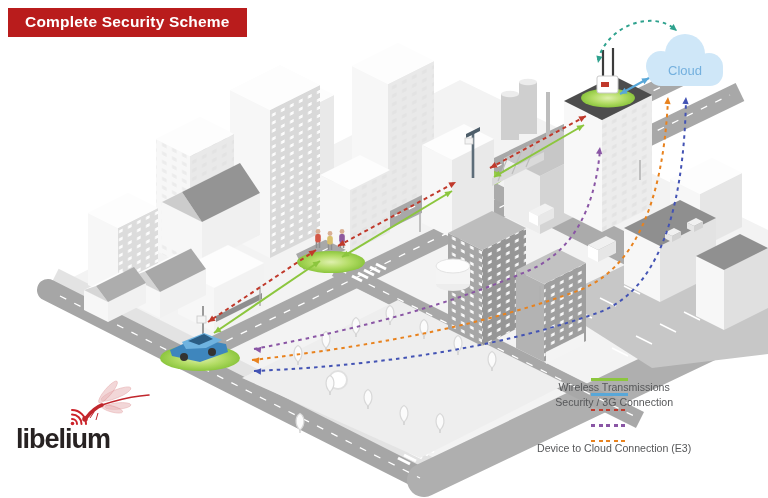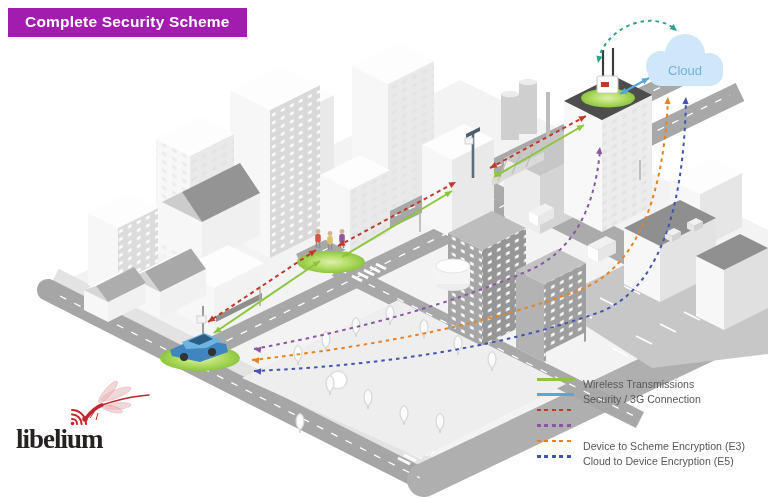--- a/index.html
+++ b/index.html
@@ -1,25 +1,25 @@
 <!DOCTYPE html>
 <html><head>
 <meta charset="utf-8">
 <style>
   html,body{margin:0;padding:0;background:#fff;}
   #root{position:relative;width:768px;height:498px;background:#fff;overflow:hidden;
         font-family:"Liberation Sans",sans-serif;}
   #scene{position:absolute;left:0;top:0;width:768px;height:498px;}
   #banner{position:absolute;left:8px;top:8px;padding:5px 17px 6px 17px;
           color:#fff;font-size:15.5px;font-weight:bold;letter-spacing:.2px;}
-  #logo{position:absolute;left:16px;top:424px;font-family:Liberation Serif, serif;
+  #logo{position:absolute;left:16px;top:424px;font-family:Liberation Sans, sans-serif;
         font-size:27px;font-weight:800;letter-spacing:-1px;color:#272222;}
   #dragonfly{position:absolute;left:28px;top:372px;width:140px;height:78px;}
   #legend{position:absolute;left:537px;top:378px;}
-  .lrow{display:flex;align-items:flex-start;height:15.4px;}
+  .lrow{display:flex;align-items:center;height:15.4px;flex-direction:column;}
   .sw{width:37px;height:2.6px;margin-right:9px;flex-shrink:0;}
   .lbl{font-size:10.6px;color:#57585a;white-space:nowrap;}
 </style>
 </head>
 <body>
 
 <div id="root">
 
   <svg id="scene" viewBox="0 0 768 498">
     <defs>
@@ -304,21 +304,21 @@
         <polygon points="254,371 260.76321545952476,374.6306220745273 261.2026812441128,368.3459685578904" fill="#4353b4"></polygon>
         <path d="M 598,60 C 608,24 654,10 676,30" fill="none" stroke="#2fa28e" stroke-width="2" stroke-dasharray="3.5 4"></path>
         <polygon points="598,63 602.5365467780358,56.8078886209393 596.3742168934128,55.49804496878742" fill="#2fa28e"></polygon>
         <polygon points="677,31 673.6624698686798,24.087446736369444 669.6129079276546,28.913526728019008" fill="#2fa28e"></polygon>
         <line x1="620" y1="94" x2="649" y2="78" stroke="#58a7d8" stroke-width="2"></line>
         <polygon points="649,78 641.3492625816417,78.62347169569495 644.3926498419831,84.13961110506375" fill="#58a7d8"></polygon>
         <polygon points="620,94 627.6507374183583,93.37652830430505 624.6073501580169,87.86038889493625" fill="#58a7d8"></polygon>
       </g>
     </svg>
 
-  <div id="banner" style="background: #a21caf;">Complete Security Scheme</div>
+  <div id="banner" style="background: #b91c1c;">Complete Security Scheme</div>
 
   <svg id="dragonfly" viewBox="0 0 140 78">
     <g stroke="#cc2229" stroke-width="2" fill="none" stroke-linecap="round">
       <path d="M44,47 A5,5 0 0 1 49,52"></path>
       <path d="M44,42.5 A9.5,9.5 0 0 1 53.5,52"></path>
       <path d="M44,38 A14,14 0 0 1 58,52"></path>
     </g>
     <circle cx="44.5" cy="51.5" r="1.8" fill="#cc2229"></circle>
     <g>
       <ellipse cx="88" cy="22" rx="16" ry="4" fill="#e9b8ba" opacity=".55" stroke="#d77a7d" stroke-width=".6" transform="rotate(-22 88 22)"></ellipse>
@@ -344,20 +344,16 @@
         <span class="lbl">Security / 3G Connection</span>
       </div>
       <div class="lrow">
         <span class="sw" style="background: repeating-linear-gradient(90deg, rgb(192, 57, 43) 0px, rgb(192, 57, 43) 4px, transparent 4px, transparent 7.5px);"></span>
       </div>
       <div class="lrow">
         <span class="sw" style="background: repeating-linear-gradient(90deg, rgb(138, 86, 165) 0px, rgb(138, 86, 165) 4px, transparent 4px, transparent 7.5px);"></span>
       </div>
       <div class="lrow">
         <span class="sw" style="background: repeating-linear-gradient(90deg, rgb(232, 130, 30) 0px, rgb(232, 130, 30) 4px, transparent 4px, transparent 7.5px);"></span>
-        <span class="lbl">Device to Scheme Encryption (E3)</span>
-      </div>
-      <div class="lrow">
-        <span class="sw" style="background: repeating-linear-gradient(90deg, rgb(67, 83, 180) 0px, rgb(67, 83, 180) 4px, transparent 4px, transparent 7.5px);"></span>
-        <span class="lbl">Cloud to Device Encryption (E5)</span>
+        <span class="lbl">Device to Cloud Connection (E3)</span>
       </div>
     </div>
 </div>
 
 </body></html>

